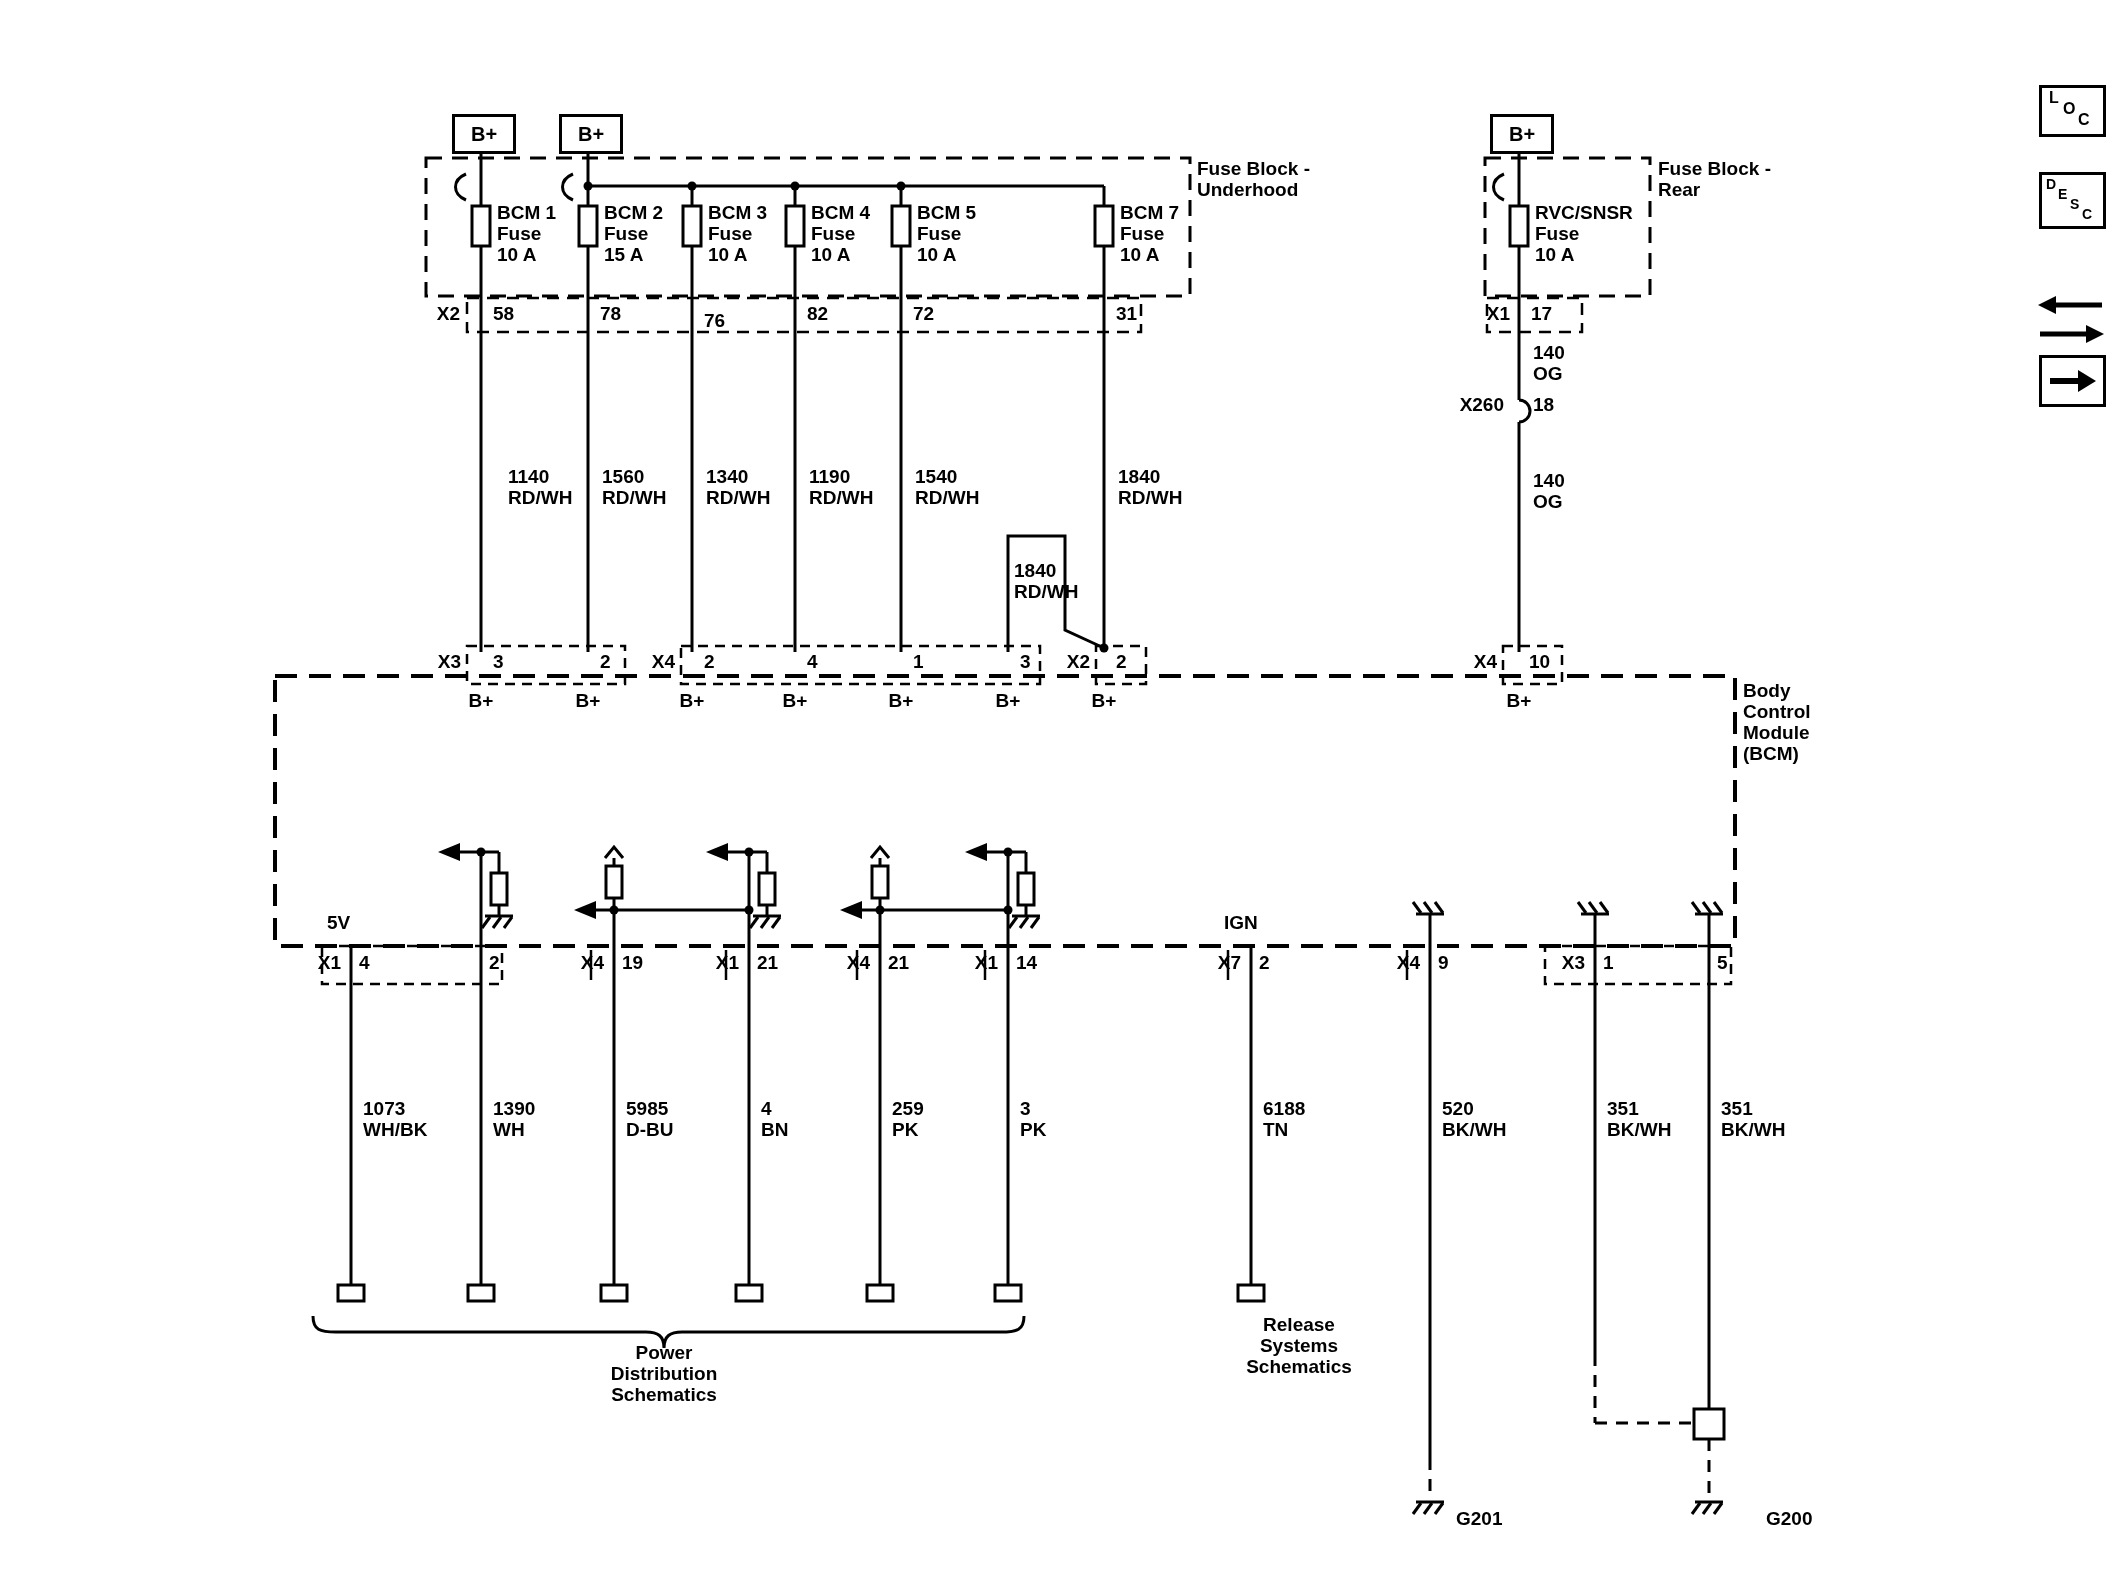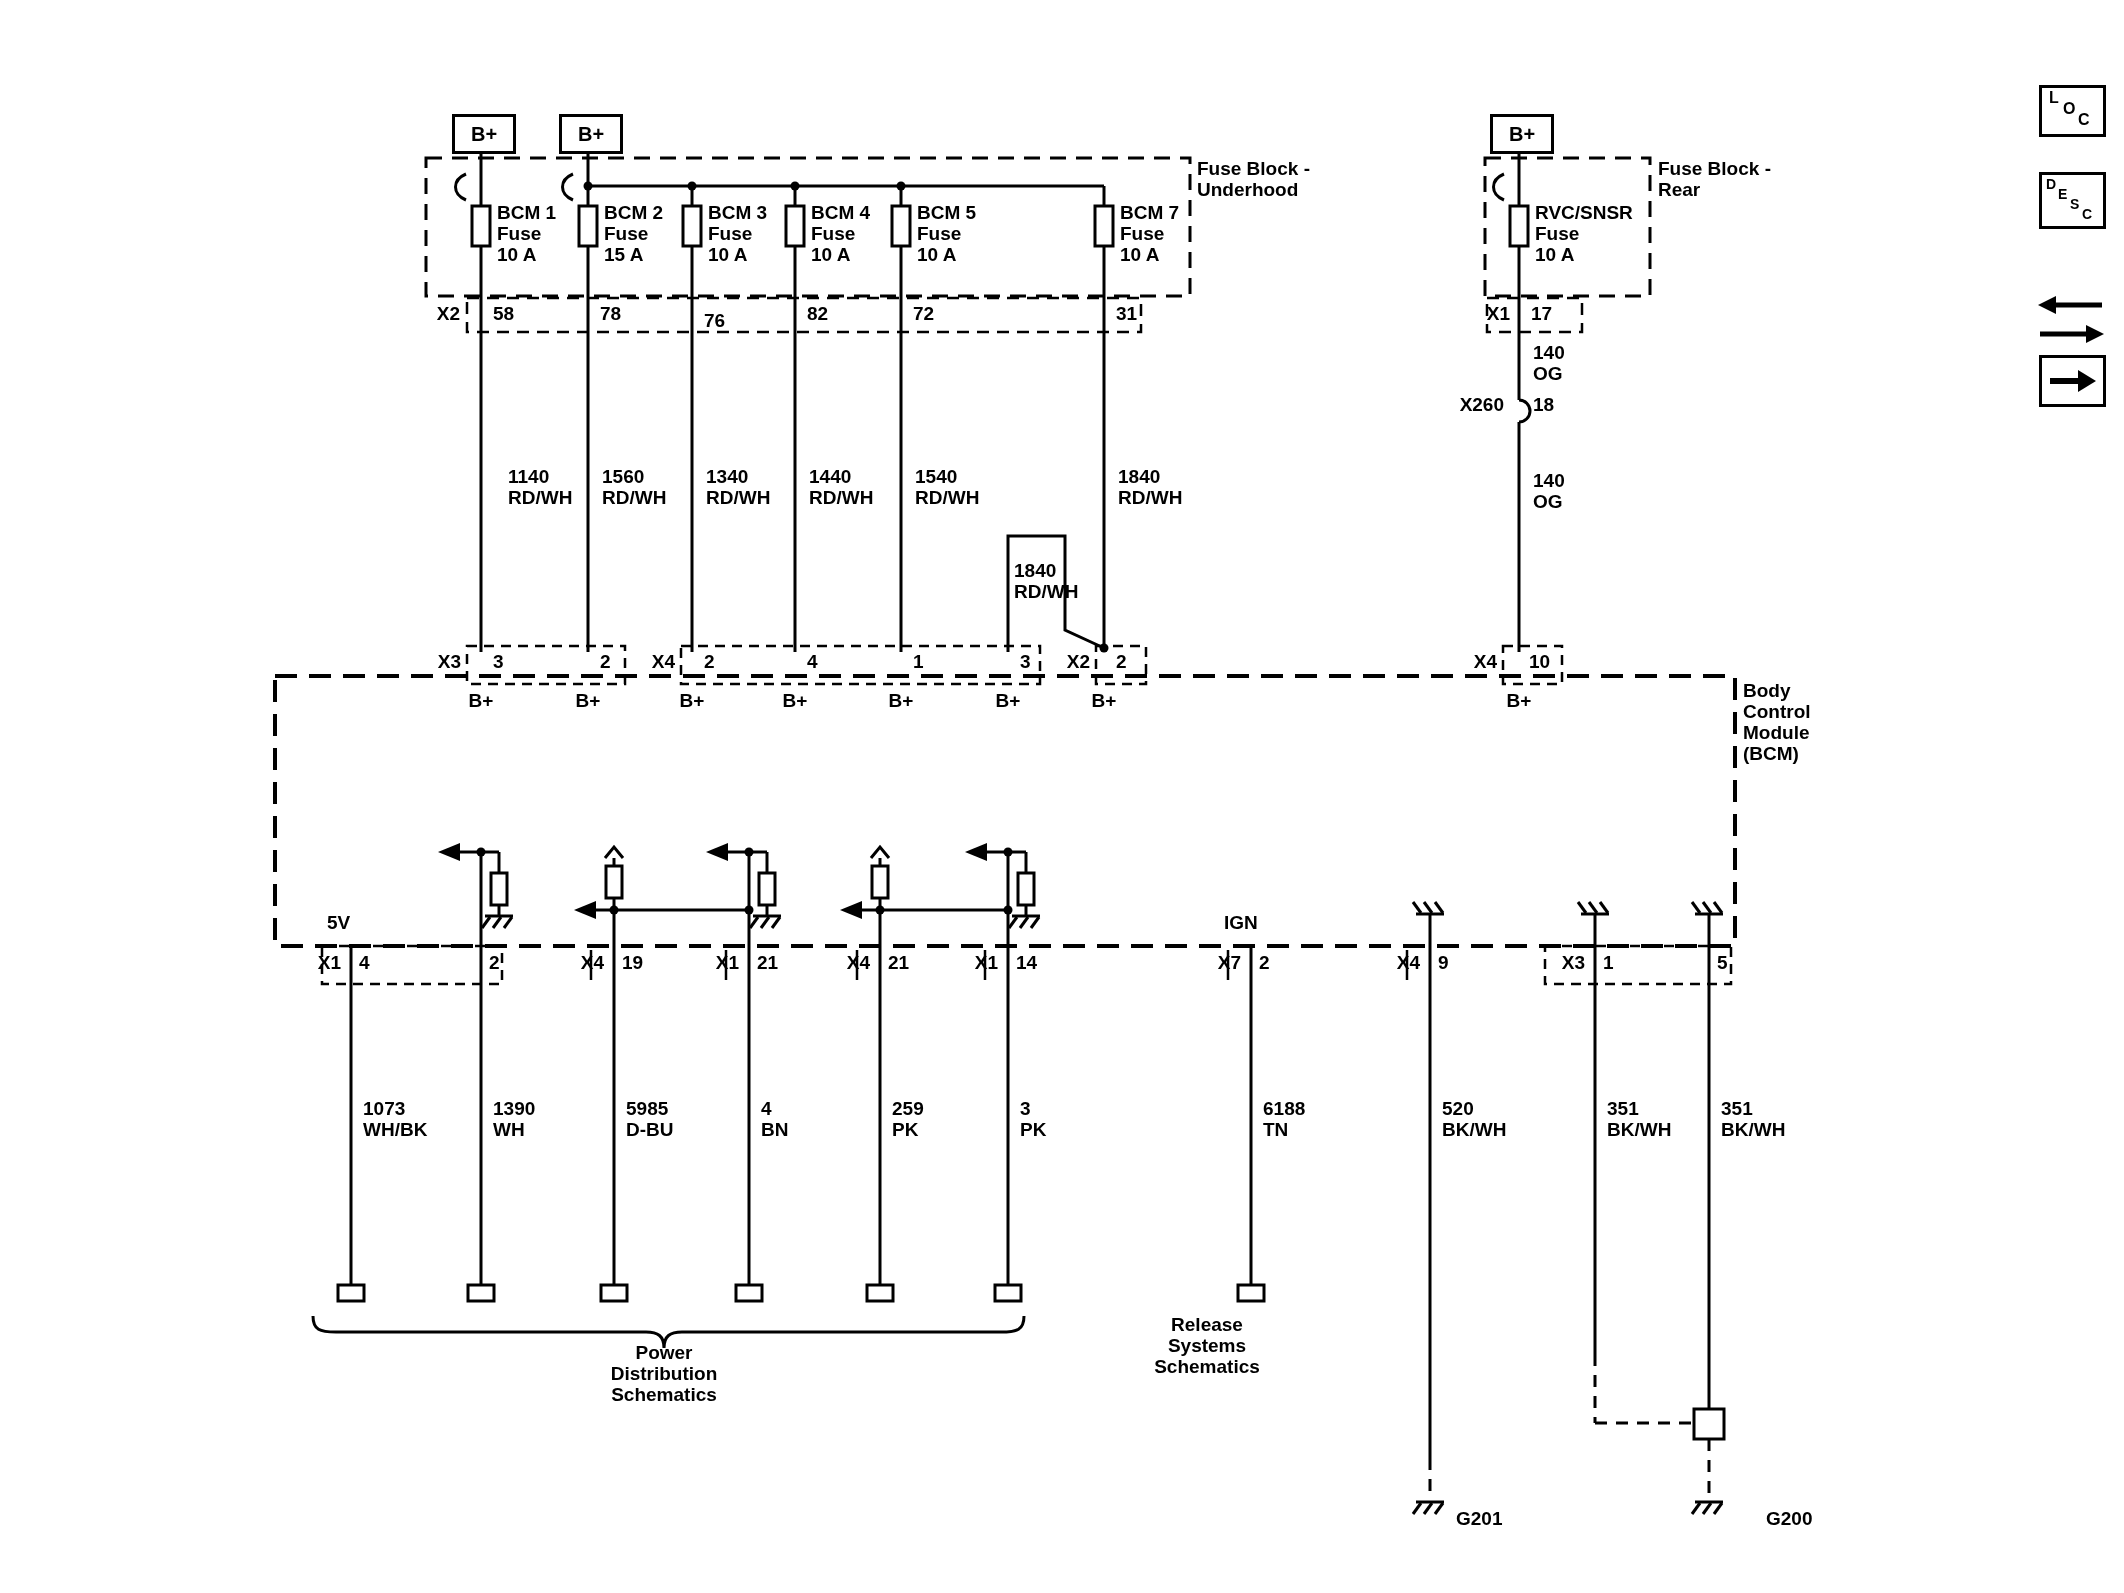--- a/index.html
+++ b/index.html
@@ -279,21 +279,21 @@
   <div class="lbl" style="left:1533px;top:394px">18</div>
   <div class="lbl" style="left:1533px;top:470px">140
 OG</div>
 
   <div class="lbl" style="left:508px;top:466px">1140
 RD/WH</div>
   <div class="lbl" style="left:602px;top:466px">1560
 RD/WH</div>
   <div class="lbl" style="left:706px;top:466px">1340
 RD/WH</div>
-  <div class="lbl" style="left:809px;top:466px">1440
+  <div class="lbl" style="left:809px;top:466px">1190
 RD/WH</div>
   <div class="lbl" style="left:915px;top:466px">1540
 RD/WH</div>
   <div class="lbl" style="left:1118px;top:466px">1840
 RD/WH</div>
   <div class="lbl" style="left:1014px;top:560px">1840
 RD/WH</div>
 
   <div class="lbl rt" style="left:461px;top:651px">X3</div>
   <div class="lbl" style="left:493px;top:651px">3</div>
@@ -360,21 +360,21 @@
   <div class="lbl" style="left:1442px;top:1098px">520
 BK/WH</div>
   <div class="lbl" style="left:1607px;top:1098px">351
 BK/WH</div>
   <div class="lbl" style="left:1721px;top:1098px">351
 BK/WH</div>
 
   <div class="lbl ctr" style="left:664px;top:1342px">Power
 Distribution
 Schematics</div>
-  <div class="lbl ctr" style="left:1207px;top:1314px">Release
+  <div class="lbl ctr" style="left:1299px;top:1314px">Release
 Systems
 Schematics</div>
   <div class="lbl" style="left:1456px;top:1508px">G201</div>
   <div class="lbl" style="left:1766px;top:1508px">G200</div>
 
   <div class="iconbox" style="left:2039px;top:85px;width:61px;height:46px">
     <span class="iconletter" style="left:7px;top:1px">L</span>
     <span class="iconletter" style="left:21px;top:12px">O</span>
     <span class="iconletter" style="left:36px;top:23px">C</span>
   </div>

